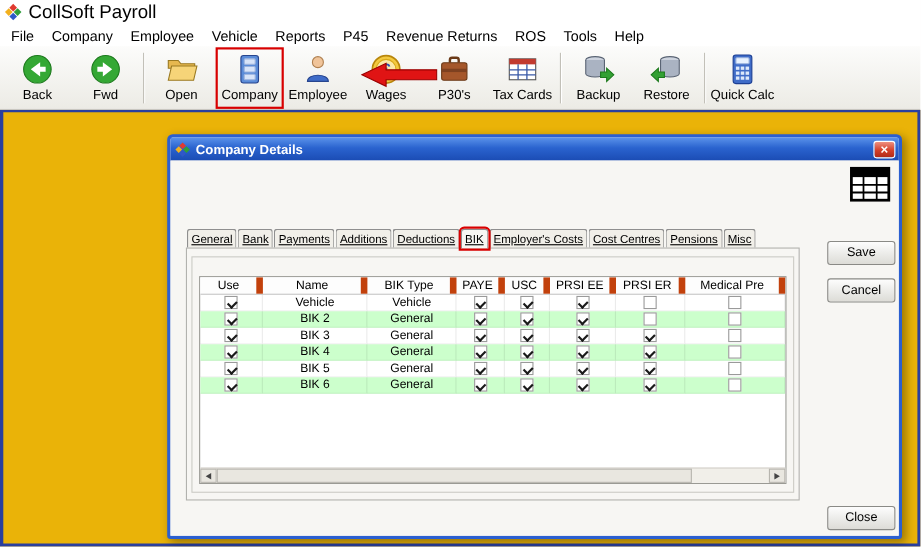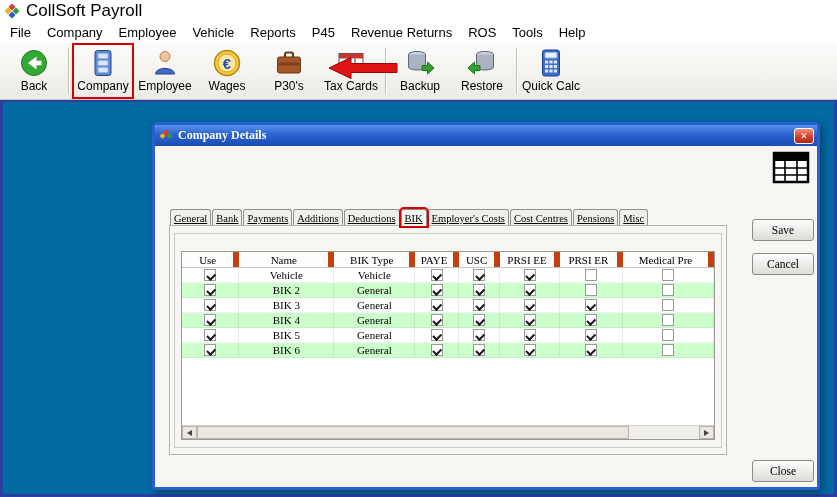--- a/index.html
+++ b/index.html
@@ -19,21 +19,21 @@
   .toolbar { position:absolute; top:42px; left:0; right:0; height:58px; background:linear-gradient(#fcfcfb,#ecebe5); border-bottom:1px solid #c9c7c0; display:flex; align-items:center; padding-left:4px; }
   .tb-btn { width:60px; height:54px; margin-right:2px; display:flex; flex-direction:column; align-items:center; justify-content:center; gap:1px; font-size:12px; cursor:default; }
   .tb-btn .tb-icon { width:30px; height:30px; display:flex; }
   .tb-btn .tb-icon svg { width:100%; height:100%; }
   .tb-sep { width:1px; height:46px; background:#c2c0b8; box-shadow:1px 0 0 #fff; margin:0 4px 0 2px; }
   .tb-highlight { outline:2px solid #d80000; outline-offset:-1px; }
 
   .red-arrow { position:absolute; left:328px; top:56px; width:70px; height:24px; z-index:6; pointer-events:none; }
   .red-arrow svg { width:100%; height:100%; }
 
-  .client { position:absolute; top:100px; left:0; right:0; bottom:0; background:#0369a1; border:3px solid #2a3f9e; border-top-width:2px;font-family:Liberation Serif, serif; }
+  .client { position:absolute; top:100px; left:0; right:0; bottom:0; background:#eab308; border:3px solid #2a3f9e; border-top-width:2px; }
 
   
   .dialog { position:absolute; left:149px; top:20px; width:668px; height:368px; background:#f7f6f3; border:3px solid #2b5fd0; border-radius:5px 5px 3px 3px; box-shadow:3px 3px 9px rgba(0,0,0,.35); }
   .dlg-titlebar { height:21px; display:flex; align-items:center; gap:5px; padding:0 3px 0 4px; border-radius:2px 2px 0 0;
                   background:linear-gradient(#5a92ea,#2a63cf 45%,#1b4cb4); color:#fff; font-size:12px; font-weight:bold; }
   .dlg-title { flex:0 0 auto; }
   .dlg-spacer { flex:1; }
   .close-btn { width:20px; height:16px; border:1px solid #fff; border-radius:3px; background:linear-gradient(#ef9080,#d4402a 55%,#b02a18);
                color:#fff; font-size:12px; font-weight:bold; line-height:14px; text-align:center; cursor:default; }
   .dlg-body { position:relative; width:100%; height:341px; background:#f7f6f3; }
@@ -107,21 +107,39 @@
   <div class="toolbar" id="toolbar">
       <div class="tb-btn">
         <span class="tb-icon">
           <svg viewBox="0 0 30 30">
             <circle cx="15" cy="15" r="12.5" fill="#34a834" stroke="#1d7a1d"></circle>
             <path d="M17.5 8.5 L9 15 L17.5 21.5 V17.3 H22.5 V12.7 H17.5 Z" fill="#fff"></path>
           </svg>
         </span>
         <span>Back</span>
       </div>
+      <div class="tb-btn">
+        <span class="tb-icon">
+          <svg viewBox="0 0 30 30">
+            <circle cx="15" cy="15" r="12.5" fill="#34a834" stroke="#1d7a1d"></circle>
+            <path d="M12.5 8.5 L21 15 L12.5 21.5 V17.3 H7.5 V12.7 H12.5 Z" fill="#fff"></path>
+          </svg>
+        </span>
+        <span>Fwd</span>
+      </div>
       <div class="tb-sep"></div>
+      <div class="tb-btn">
+        <span class="tb-icon">
+          <svg viewBox="0 0 30 30">
+            <path d="M3 7 h9 l2.5 3 H27 v4 H3 Z" fill="#e6b84f" stroke="#9a7a22"></path>
+            <path d="M3 25 L6 12 H29 L26 25 Z" fill="#f6d478" stroke="#9a7a22"></path>
+          </svg>
+        </span>
+        <span>Open</span>
+      </div>
       <div class="tb-btn tb-highlight">
         <span class="tb-icon">
           <svg viewBox="0 0 30 30">
             <rect x="7" y="2.5" width="16" height="25" rx="2.5" fill="#5b8cd8" stroke="#27458e"></rect>
             <rect x="10" y="5.5" width="10" height="5" rx="1" fill="#d8e4f8" stroke="#9ab2dd"></rect>
             <rect x="10" y="12.5" width="10" height="5" rx="1" fill="#d8e4f8" stroke="#9ab2dd"></rect>
             <rect x="10" y="19.5" width="10" height="5" rx="1" fill="#d8e4f8" stroke="#9ab2dd"></rect>
           </svg>
         </span>
         <span>Company</span>

